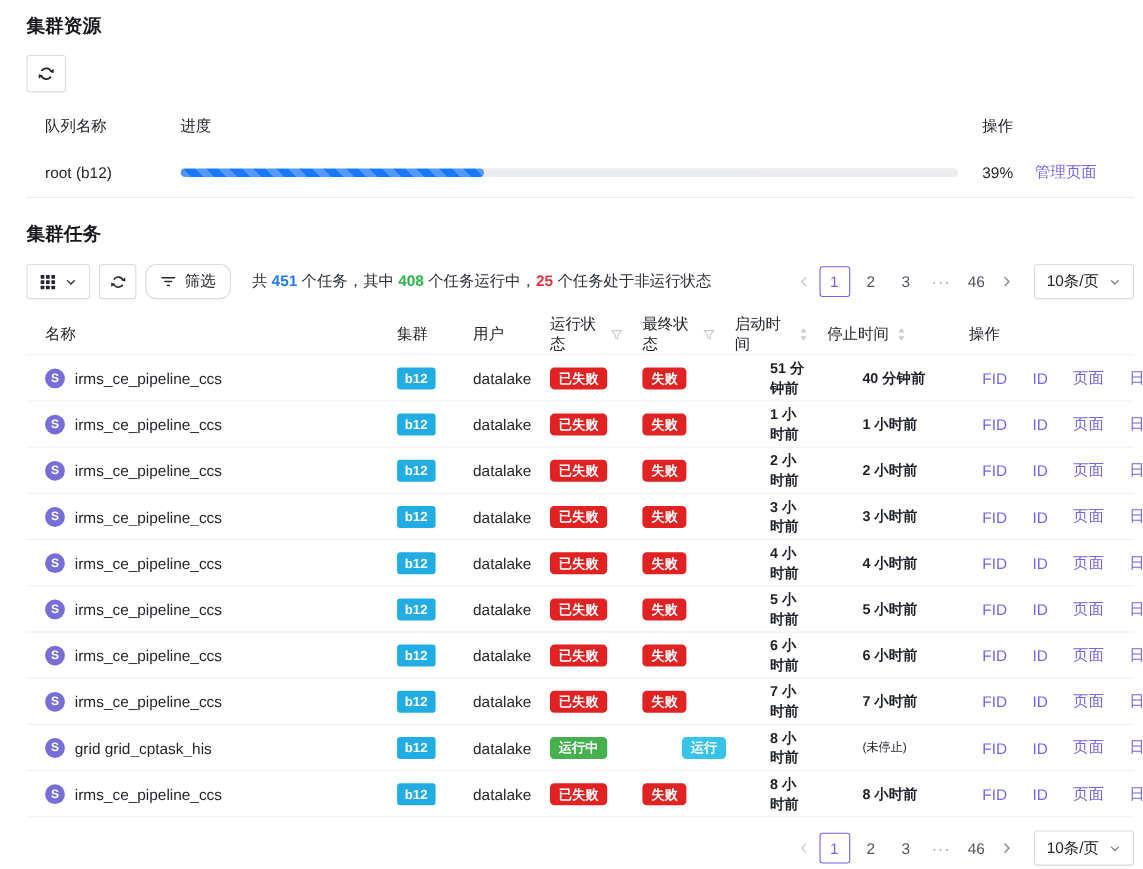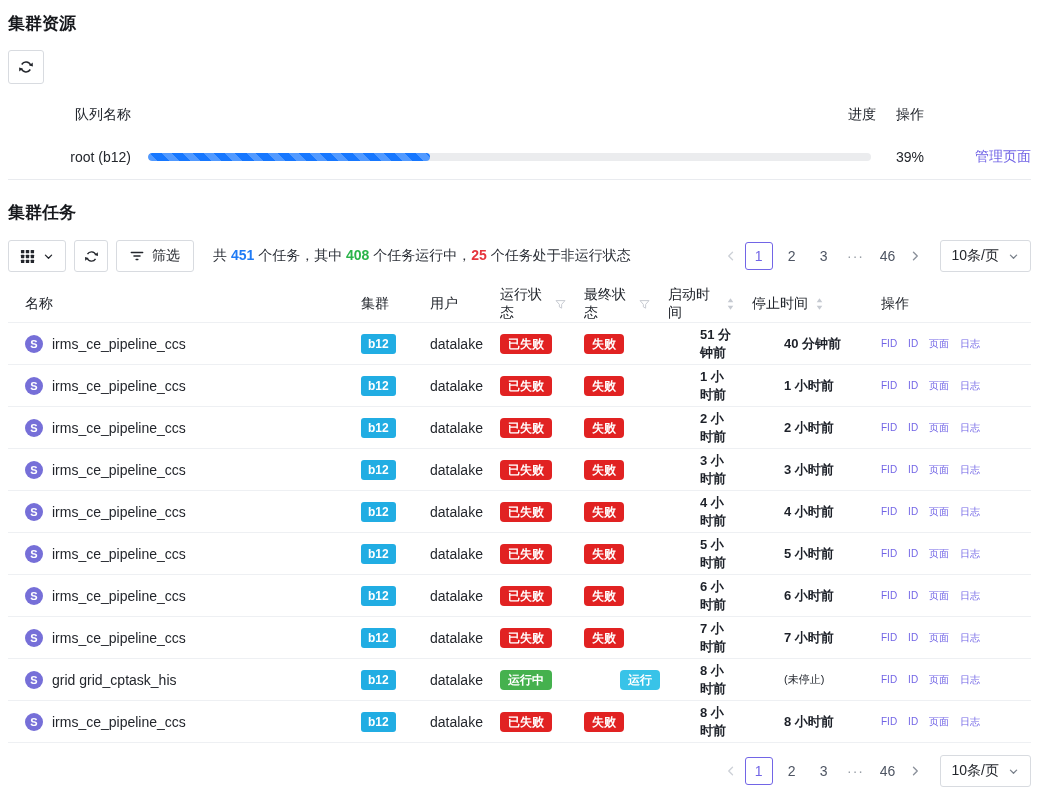--- a/index.html
+++ b/index.html
@@ -2,35 +2,35 @@
 <html><head>
 <meta charset="utf-8">
 <style>
   html,body{margin:0;padding:0;background:#fff;}
   body{width:1039px;height:790px;overflow:hidden;
        font-family:"Liberation Sans","DejaVu Sans",sans-serif;
        color:#23262c;font-size:14px;
        --link:#7265e6;--accent-blue:#1f7bf5;--success-green:#2ab44a;--danger-red:#e5353d;
        --badge-red:#e12222;--badge-green:#45b14e;--badge-cyan:#38c3e8;--cluster-badge-blue:#21ade3;
        --avatar-purple:#766fd8;--progress-blue:#1677ff;}
-  .page{padding:14px 8px 0 8px;}
+  .page{padding:14px 8px 0 24px;}
   .sec-title{font-size:17px;font-weight:700;color:#17191d;line-height:20px;margin:0;}
   
   .btn{display:inline-flex;align-items:center;justify-content:center;gap:8px;height:32px;
        background:#fff;border:1px solid #d8dbe0;border-radius:3px;color:#23262c;
        font-size:14px;cursor:pointer;box-sizing:border-box;}
   .btn svg{display:block;}
   .btn-refresh-lg{width:36px;height:34px;margin-top:16px;}
   .btn-grid{padding:0 11px;}
   .btn-refresh-sm{width:34px;padding:0;}
-  .btn-filter{padding:0 13px;gap:8px;}
+  .btn-filter{padding:0 13px;gap:8px;border-radius:10px;}
   
   .res-table{margin-top:11px;}
   .res-grid{display:grid;grid-template-columns:123px 1fr 48px 107px;align-items:center;}
-  .res-grid .cell{padding-left:17px;box-sizing:border-box;text-align:right;}
+  .res-grid .cell{padding-left:17px;box-sizing:border-box;}
   .res-head{height:40px;}
   .res-head .cell{font-weight:500;color:#20242b;}
   .res-row{height:44px;border-bottom:1px solid #e9ebef;}
   .progress-wrap{display:flex;align-items:center;padding-left:17px;padding-right:5px;box-sizing:border-box;}
   .progress-track{flex:1;height:8px;background:#ebecee;border-radius:4px;position:relative;overflow:hidden;}
   .progress-fill{position:absolute;left:0;top:0;bottom:0;border-radius:4px;
       background-color:var(--progress-blue);
       background-image:repeating-linear-gradient(45deg,rgba(255,255,255,.26) 0 7px,transparent 7px 15px);}
   .link{color:var(--link);cursor:pointer;text-decoration:none;}
   
@@ -68,21 +68,21 @@
   .badge{display:inline-block;color:#fff;font-size:12px;font-weight:600;line-height:1;
          padding:4px 7px;border-radius:3px;white-space:nowrap;}
   .badge.status{border-radius:4px;padding:4px 8px;}
   .bg-cluster{background:var(--cluster-badge-blue);}
   .bg-red{background:var(--badge-red);}
   .bg-green{background:var(--badge-green);}
   .bg-cyan{background:var(--badge-cyan);margin-left:36px;}
   .time{font-weight:700;font-size:13px;color:#1d2129;margin-left:32px;}
   .time.plain{font-weight:400;font-size:11px;}
   .actions{gap:11px;}
-  .actions .link{font-size:10px;white-space:nowrap;}
+  .actions .link{font-size:14px;white-space:nowrap;margin-left:12px;}
   .footer-pager{margin-top:12px;display:flex;justify-content:flex-end;}
   .icon{display:block;}
 </style>
 </head>
 <body style="--link: #7265e6; --accent-blue: #1f7bf5; --success-green: #2ab44a; --danger-red: #e5353d; --badge-red: #e12222; --badge-green: #45b14e; --badge-cyan: #38c3e8; --cluster-badge-blue: #21ade3; --avatar-purple: #766fd8; --progress-blue: #1677ff;">
 
 <div class="page">
 
   
   <h2 class="sec-title">集群资源</h2>

